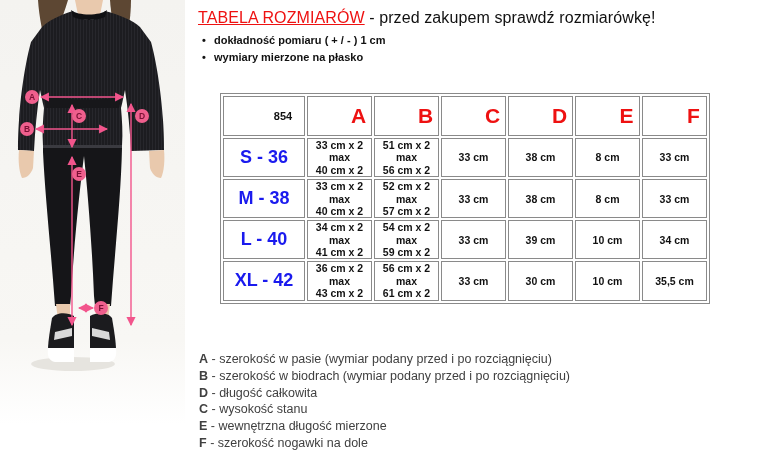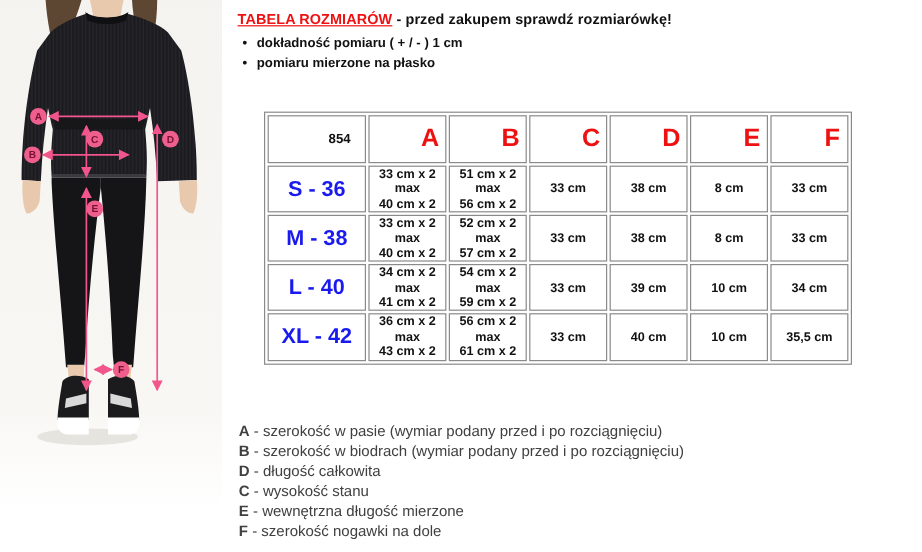--- a/index.html
+++ b/index.html
@@ -7,21 +7,21 @@
               font-family:"Liberation Sans", sans-serif; }
   .canvas { position:relative; width:768px; height:460px; background:#fff; }
 
   
   .photo { position:absolute; left:0; top:0; width:185px; height:425px;
            background:linear-gradient(#f4f3f0, #f8f7f4 80%, #ffffff); }
   .photo svg { display:block; }
 
   
   .header-block { position:absolute; left:198px; top:9px; width:560px; }
-  .title-line { font-size:12px; font-weight:700; color:#111; letter-spacing:.1px; }
+  .title-line { font-size:16px; font-weight:400; color:#111; letter-spacing:.1px; }
   .title-red { color:#ee1111; text-decoration:underline; }
   .notes { margin-top:5px; padding-left:16px; }
   .note { font-size:11px; font-weight:700; color:#111; line-height:17px; position:relative; }
   .note::before { content:"•"; position:absolute; left:-12px; }
 
   
   .size-table { position:absolute; left:220px; top:93px;
                 border-collapse:separate; border-spacing:2px;
                 border:1px solid #8a8a8a; background:#fff; }
   .size-table td { border:1px solid #8a8a8a; text-align:center; vertical-align:middle;
@@ -146,21 +146,21 @@
       </g>
     </svg>
   </div>
 
   <div class="header-block">
     <div class="title-line">
       <span class="title-red">TABELA ROZMIARÓW</span><span> - przed zakupem sprawdź rozmiarówkę!</span>
     </div>
     <div class="notes">
       <div class="note">dokładność pomiaru ( + / - ) 1 cm</div>
-      <div class="note">pomiaru mierzone na płasko</div>
+      <div class="note">wymiary mierzone na płasko</div>
     </div>
   </div>
 
   <table class="size-table">
     <colgroup>
       <col class="c0">
         <col class="cx">
         <col class="cx">
         <col class="cx">
       <col class="cx">
@@ -218,21 +218,21 @@
       </tr>
       <tr class="data">
         <td class="size">XL - 42</td>
         <td class="val multi">36 cm x 2
 max
 43 cm x 2</td>
         <td class="val multi">56 cm x 2
 max
 61 cm x 2</td>
         <td class="val">33 cm</td>
-        <td class="val">40 cm</td>
+        <td class="val">30 cm</td>
         <td class="val">10 cm</td>
         <td class="val">35,5 cm</td>
       </tr>
     </tbody>
   </table>
 
   <div class="legend">
     <div class="legend-line"><b>A</b> <span>- szerokość w pasie (wymiar podany przed i po rozciągnięciu)</span></div>
     <div class="legend-line"><b>B</b> <span>- szerokość w biodrach (wymiar podany przed i po rozciągnięciu)</span></div>
     <div class="legend-line"><b>D</b> <span>- długość całkowita</span></div>

